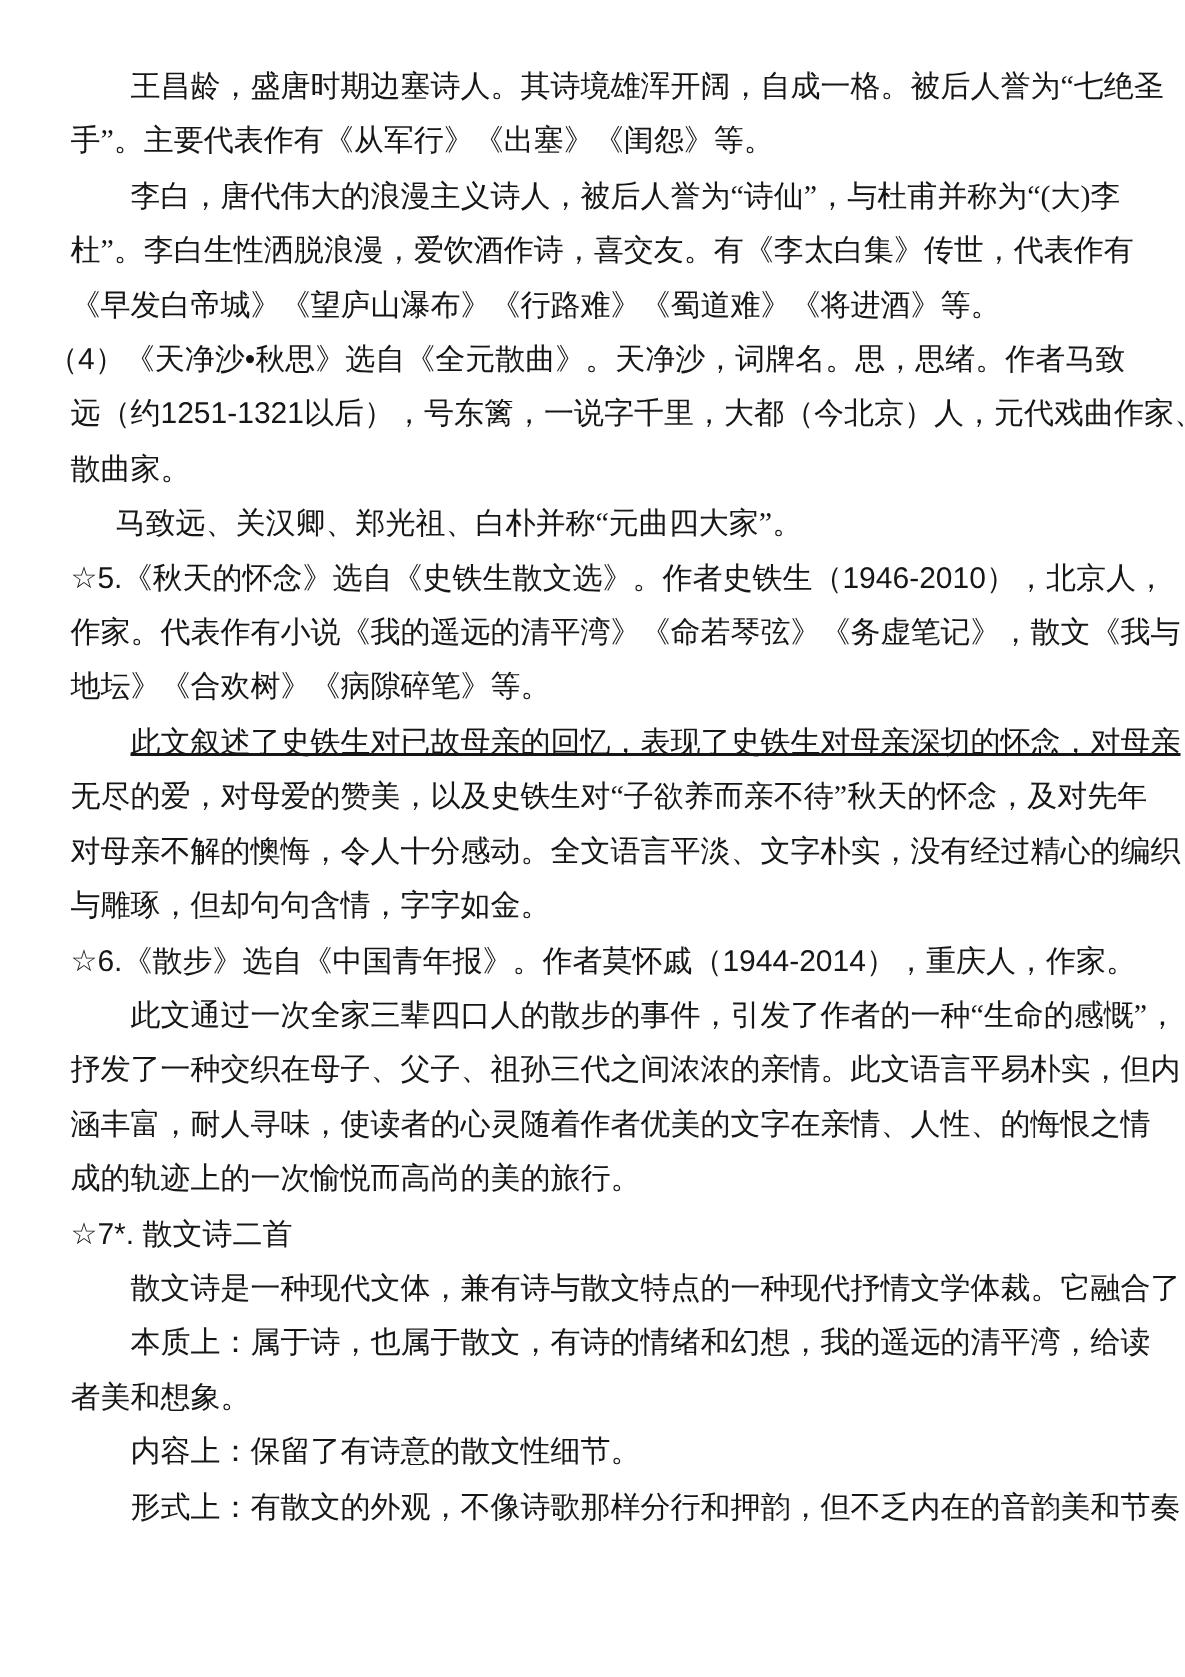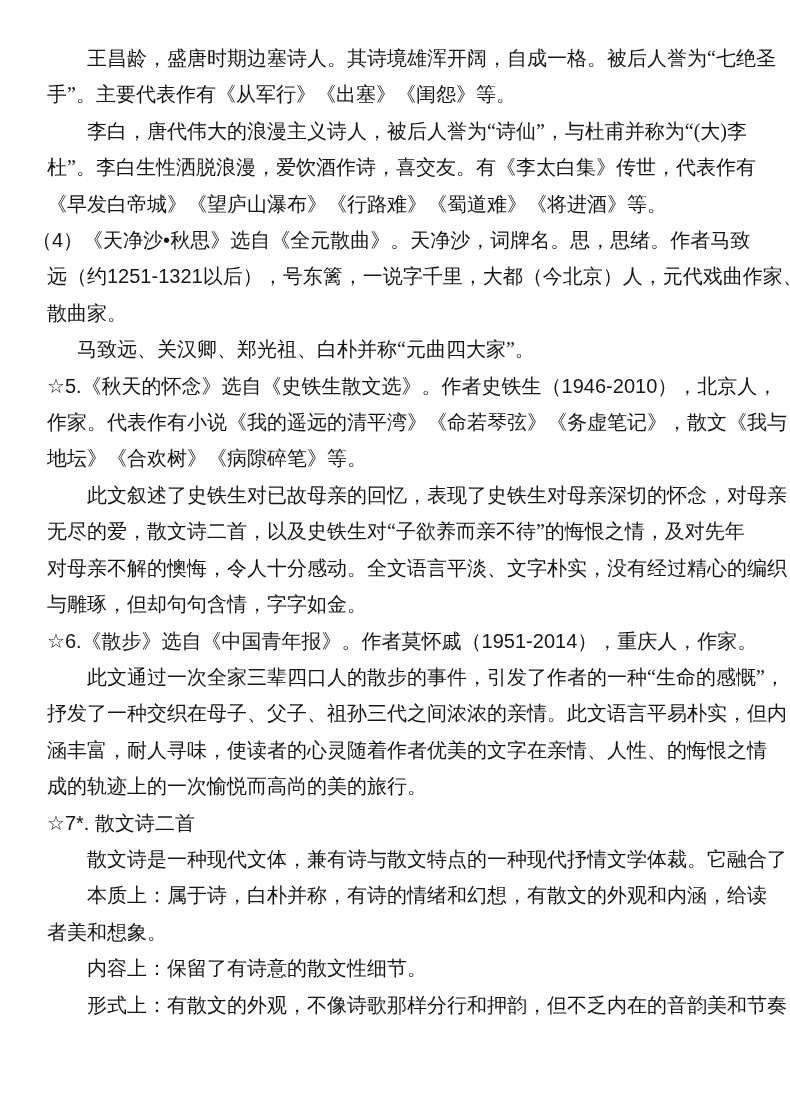--- a/index.html
+++ b/index.html
@@ -46,29 +46,29 @@
       <div class="line" style="padding-left: 2em;">李白，唐代伟大的浪漫主义诗人，被后人誉为“诗仙”，与杜甫并称为“(大)李</div>
       <div class="line">杜”。李白生性洒脱浪漫，爱饮酒作诗，喜交友。有《李太白集》传世，代表作有</div>
       <div class="line">《早发白帝城》《望庐山瀑布》《行路难》《蜀道难》《将进酒》等。</div>
       <div class="line bold" style="margin-left: -0.75em;">（4）《天净沙•秋思》选自《全元散曲》。天净沙，词牌名。思，思绪。作者马致</div>
       <div class="line bold">远（约1251-1321以后），号东篱，一说字千里，大都（今北京）人，元代戏曲作家、</div>
       <div class="line bold">散曲家。</div>
       <div class="line" style="padding-left: 1.5em;">马致远、关汉卿、郑光祖、白朴并称“元曲四大家”。</div>
       <div class="line bold">☆5.《秋天的怀念》选自《史铁生散文选》。作者史铁生（1946-2010），北京人，</div>
       <div class="line bold">作家。代表作有小说《我的遥远的清平湾》《命若琴弦》《务虚笔记》，散文《我与</div>
       <div class="line bold">地坛》《合欢树》《病隙碎笔》等。</div>
-      <div class="line" style="padding-left: 2em;">此文叙述了史铁生对已故母亲的回忆，表现了史铁生对母亲深切的怀念，对母亲</div>
-      <div class="line">无尽的爱，散文诗二首，以及史铁生对“子欲养而亲不待”的悔恨之情，及对先年</div>
+      <div class="line" style="padding-left: 2em; text-decoration: underline;">此文叙述了史铁生对已故母亲的回忆，表现了史铁生对母亲深切的怀念，对母亲</div>
+      <div class="line">无尽的爱，对母爱的赞美，以及史铁生对“子欲养而亲不待”秋天的怀念，及对先年</div>
       <div class="line">对母亲不解的懊悔，令人十分感动。全文语言平淡、文字朴实，没有经过精心的编织</div>
       <div class="line">与雕琢，但却句句含情，字字如金。</div>
-      <div class="line bold">☆6.《散步》选自《中国青年报》。作者莫怀戚（1951-2014），重庆人，作家。</div>
+      <div class="line bold">☆6.《散步》选自《中国青年报》。作者莫怀戚（1944-2014），重庆人，作家。</div>
       <div class="line" style="padding-left: 2em;">此文通过一次全家三辈四口人的散步的事件，引发了作者的一种“生命的感慨”，</div>
       <div class="line">抒发了一种交织在母子、父子、祖孙三代之间浓浓的亲情。此文语言平易朴实，但内</div>
       <div class="line">涵丰富，耐人寻味，使读者的心灵随着作者优美的文字在亲情、人性、的悔恨之情</div>
       <div class="line">成的轨迹上的一次愉悦而高尚的美的旅行。</div>
       <div class="line bold">☆7*. 散文诗二首</div>
       <div class="line" style="padding-left: 2em;">散文诗是一种现代文体，兼有诗与散文特点的一种现代抒情文学体裁。它融合了</div>
-      <div class="line" style="padding-left: 2em;">本质上：属于诗，白朴并称，有诗的情绪和幻想，有散文的外观和内涵，给读</div>
+      <div class="line" style="padding-left: 2em;">本质上：属于诗，也属于散文，有诗的情绪和幻想，我的遥远的清平湾，给读</div>
       <div class="line">者美和想象。</div>
       <div class="line" style="padding-left: 2em;">内容上：保留了有诗意的散文性细节。</div>
       <div class="line" style="padding-left: 2em;">形式上：有散文的外观，不像诗歌那样分行和押韵，但不乏内在的音韵美和节奏</div>
     </div>
 </div>
 
 </body></html>

